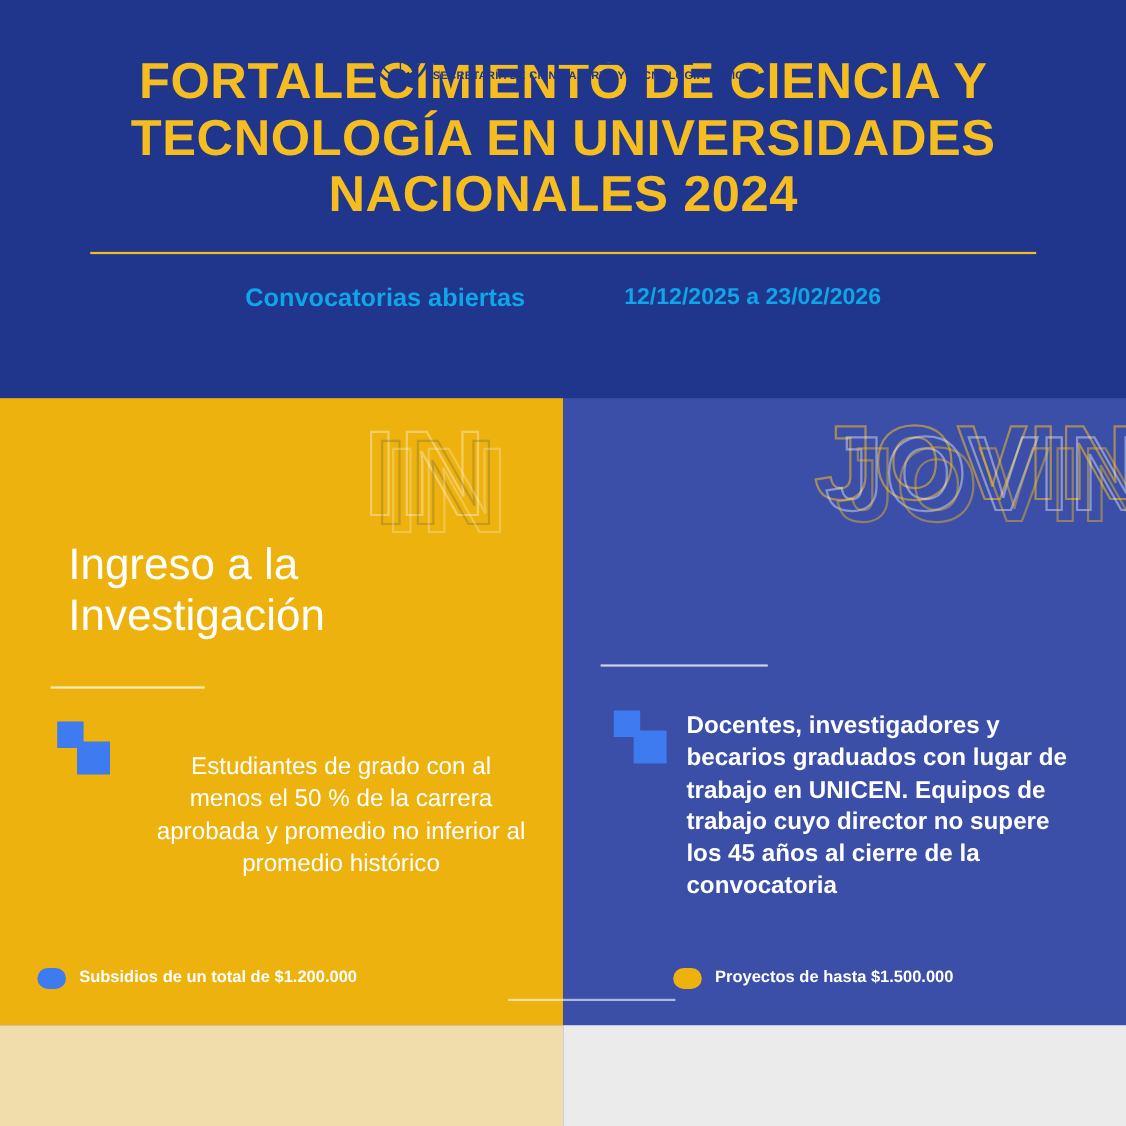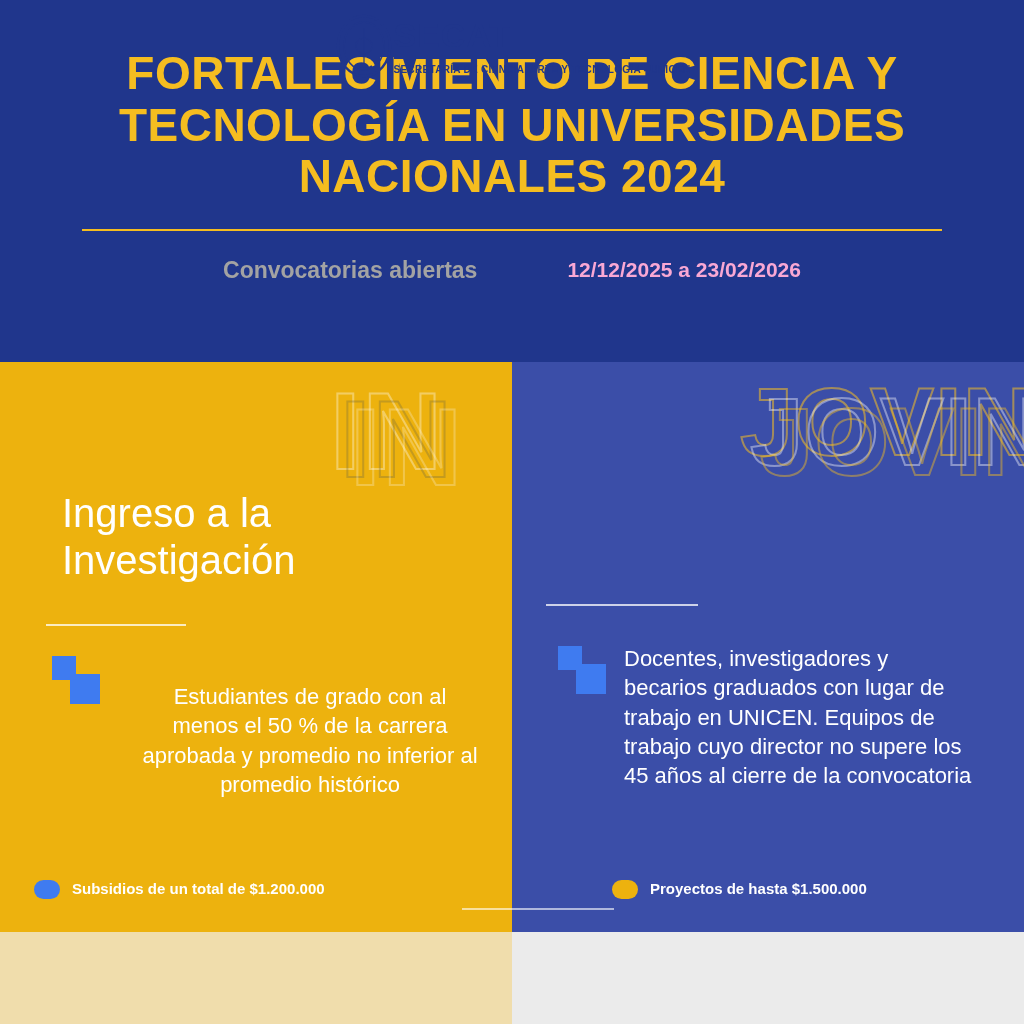--- a/index.html
+++ b/index.html
@@ -41,26 +41,26 @@
     margin: 26px auto 0 auto;
   }
   .header-sub {
     display: flex;
     justify-content: center;
     align-items: center;
     gap: 90px;
     margin-top: 26px;
   }
   .header-sub .open-label {
-    color: #a3a3a3;
+    color: #0ea5e9;
     font-size: 23px;
     font-weight: bold;
   }
   .header-sub .dates {
-    color: #f9a8d4;
+    color: #0ea5e9;
     font-size: 21px;
     font-weight: bold;
   }
 
   
   .cols {
     position: absolute;
     top: 362px; left: 0;
     width: 1024px; height: 648px;
     display: flex;
@@ -130,21 +130,21 @@
   .col-left .arrow-icon { left: 46px; top: 288px; }
   .col-right .arrow-icon { left: 40px; top: 278px; }
 
   .col-desc {
     position: absolute;
     color: #ffffff;
     font-size: 22px;
     line-height: 1.33;
   }
   .col-left .col-desc { left: 140px; top: 320px; width: 340px; text-align: center; }
-  .col-right .col-desc { left: 112px; top: 282px; width: 350px; text-align: left; }
+  .col-right .col-desc { left: 112px; top: 282px; width: 350px; text-align: left; font-weight: bold; }
 
   .footnote {
     position: absolute;
     display: flex;
     align-items: flex-start;
     gap: 12px;
   }
   .col-left .footnote  { left: 34px; top: 518px; }
   .col-right .footnote { left: 100px; top: 518px; }
   .dot {

